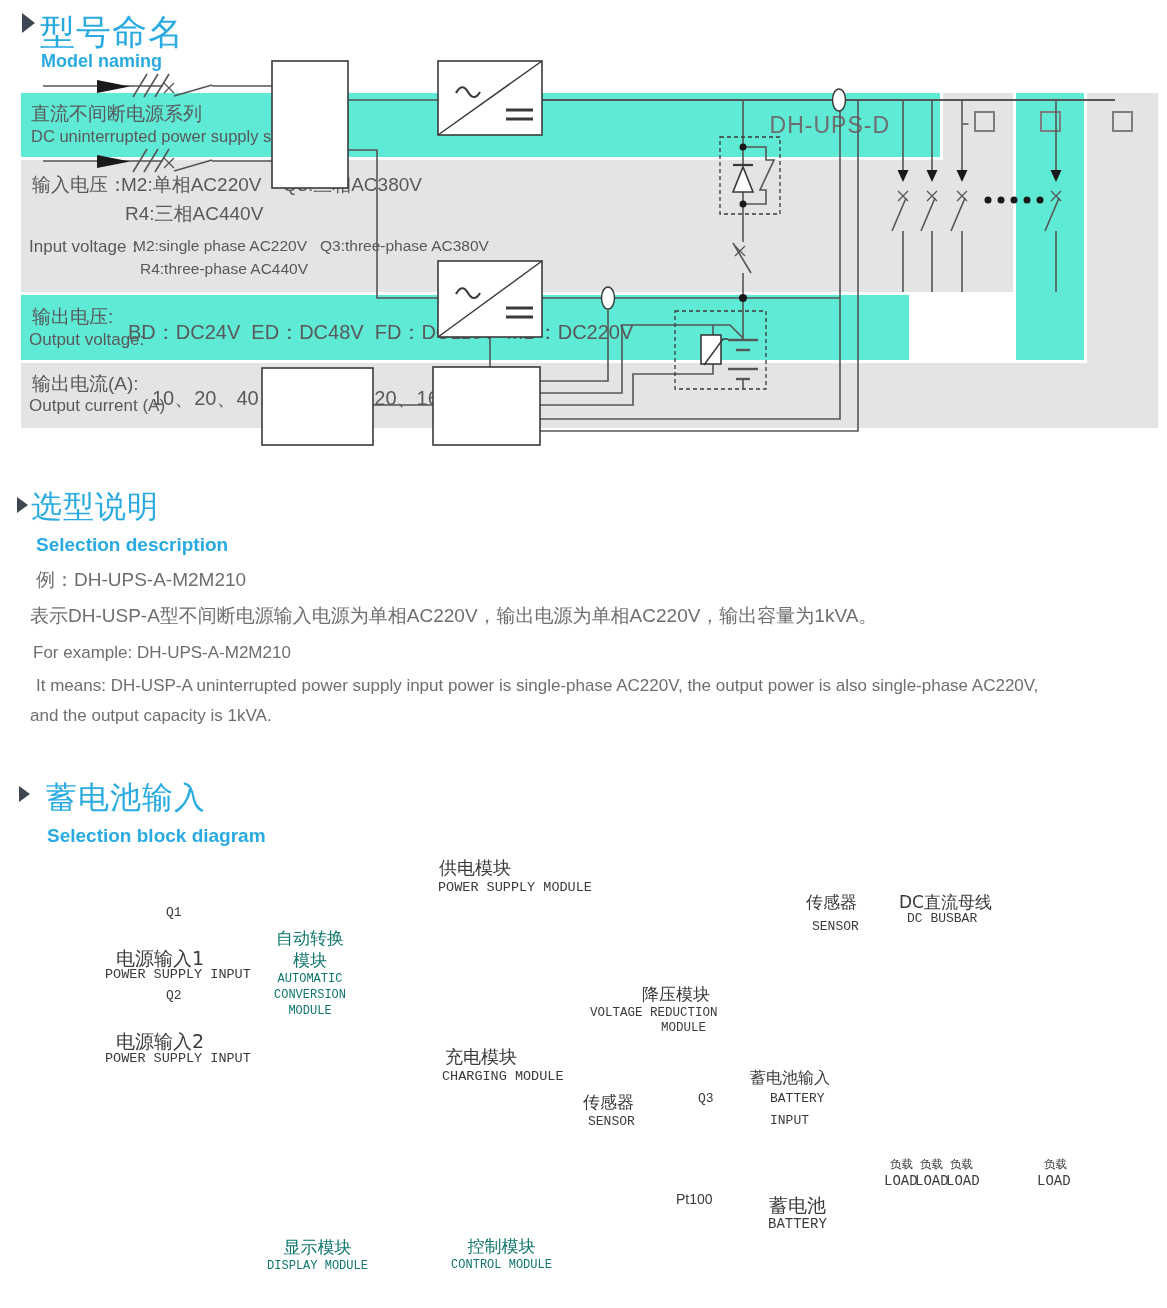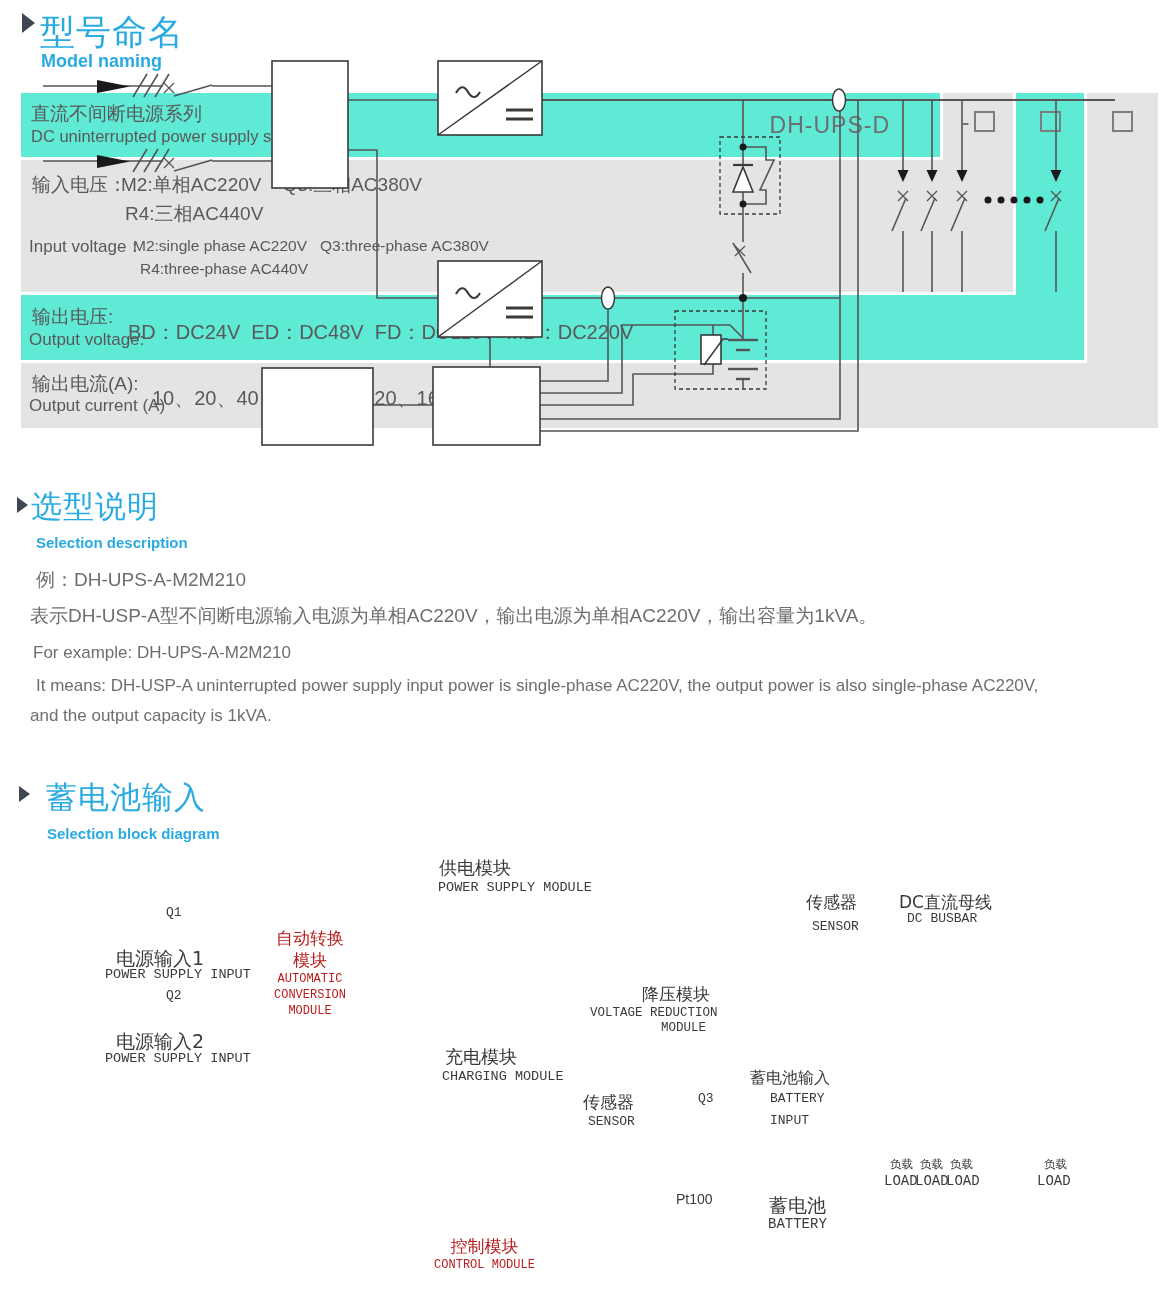--- a/index.html
+++ b/index.html
@@ -6,21 +6,21 @@
   body { background:#fff; font-family:"Liberation Sans","DejaVu Sans",sans-serif; }
   .page { position:relative; width:1167px; height:1308px; background:#fff; overflow:hidden; }
 
   
   .tri { position:absolute; width:0; height:0; border-top:10px solid transparent;
          border-bottom:10px solid transparent; border-left:13px solid #3d4651; }
   .tri.small { border-top-width:8px; border-bottom-width:8px; border-left-width:11px; }
   .h-cn { position:absolute; color:#29abe2; font-size:35px; letter-spacing:1px; }
   .h-cn.mid { font-size:31px; }
   .h-en { position:absolute; color:#29abe2; font-size:18px;font-weight:bold; }
-  .h-en.mid { font-size:15px; }
+  .h-en.mid { font-size:19px; }
 
   
   .cell { position:absolute; }
   .bgblue { background:#5eead4; }
   .bggray { background:#e4e4e4; }
   .t-cn { position:absolute; color:#58595b; font-size:19px; white-space:pre; }
   .t-en { position:absolute; color:#58595b; font-size:16.5px; white-space:pre; }
   .t-val { position:absolute; color:#58595b; font-size:20px; white-space:pre; }
   .model-code { position:absolute; color:#6d6e71; font-size:23px; letter-spacing:1px; }
   .slot { position:absolute; top:18px; left:0; right:0; display:flex; justify-content:center; align-items:center; gap:4px; }
@@ -28,21 +28,21 @@
   .dash { color:#6d6e71; font-size:24px; line-height:21px; }
 
   
   .para { position:absolute; color:#6d6e71; white-space:pre; }
 
   
   .dlab { position:absolute; white-space:pre; color:#3a3a3a; }
   .dcn { font-family:"DejaVu Sans",sans-serif; font-size:17px; }
   .den { font-family:"Liberation Mono","DejaVu Sans Mono",monospace; font-size:13px; }
   .boxtxt { position:absolute; display:flex; flex-direction:column; justify-content:center;
-            align-items:center; text-align:center; color:#b91c1c; }
+            align-items:center; text-align:center; color:#0f766e; }
   .boxtxt .bcn { font-family:"DejaVu Sans",sans-serif; font-size:17px; line-height:22px; }
   .boxtxt .ben { font-family:"Liberation Mono","DejaVu Sans Mono",monospace; font-size:12px; line-height:16px; }
   svg.diag { position:absolute; left:0; top:848; }
 </style>
 </head>
 <body>
 
 <div class="page">
 
   <span class="tri" style="left:22px;top:13px"></span>
@@ -74,21 +74,21 @@
 
   <div class="cell bggray" style="left:21px;top:160px;width:992px;height:132px">
     <span class="t-cn" style="left:11px;top:12px">输入电压：</span>
     <span class="t-cn" style="left:100px;top:12px">M2:单相AC220V    Q3:三相AC380V</span>
     <span class="t-cn" style="left:104px;top:41px">R4:三相AC440V</span>
     <span class="t-en" style="left:8px;top:75px;font-size:17px">Input voltage：</span>
     <span class="t-en" style="left:112px;top:77px;font-size:15.5px">M2:single phase AC220V   Q3:three-phase AC380V</span>
     <span class="t-en" style="left:119px;top:100px;font-size:15.5px">R4:three-phase AC440V</span>
   </div>
 
-  <div class="cell bgblue" style="left:21px;top:295px;width:1063px;height:65px">
+  <div class="cell bgblue" style="left:21px;top:295px;width:888px;height:65px">
     <span class="t-cn" style="left:11px;top:9px">输出电压:</span>
     <span class="t-en" style="left:8px;top:35px;font-size:17px">Output voltage:</span>
     <span class="t-val" style="left:107px;top:24px">BD：DC24V  ED：DC48V  FD：DC110V  MD：DC220V</span>
   </div>
 
   <div class="cell bggray" style="left:21px;top:363px;width:1137px;height:65px">
     <span class="t-cn" style="left:11px;top:8px">输出电流(A):</span>
     <span class="t-en" style="left:8px;top:33px;font-size:17px">Output current (A)</span>
     <span class="t-val" style="left:131px;top:22px">10、20、40、60、80、120、160、200</span>
   </div>
@@ -251,21 +251,25 @@
 
   <div class="dlab dcn" style="left:750px;top:1068px;font-size:16px">蓄电池输入</div>
   <div class="dlab den" style="left:698px;top:1091px">Q3</div>
   <div class="dlab den" style="left:770px;top:1091px">BATTERY</div>
   <div class="dlab den" style="left:770px;top:1113px">INPUT</div>
 
   <div class="dlab" style="left:676px;top:1191px;font-size:14px;font-family:'Liberation Sans',sans-serif">Pt100</div>
   <div class="dlab dcn" style="left:769px;top:1193px;font-size:19px">蓄电池</div>
   <div class="dlab den" style="left:768px;top:1216px;font-size:14px">BATTERY</div>
 
-  <div class="boxtxt" style="left:431px;top:1215px;width:107px;height:78px">
+  <div class="boxtxt" style="left:262px;top:1216px;width:111px;height:77px">
+    <span class="bcn">显示模块</span>
+    <span class="ben">DISPLAY MODULE</span>
+  </div>
+  <div class="boxtxt" style="left:448px;top:1215px;width:107px;height:78px">
     <span class="bcn">控制模块</span>
     <span class="ben">CONTROL MODULE</span>
   </div>
 
   <div class="dlab dcn" style="left:890px;top:1157px;font-size:11.5px">负载</div>
   <div class="dlab dcn" style="left:920px;top:1157px;font-size:11.5px">负载</div>
   <div class="dlab dcn" style="left:950px;top:1157px;font-size:11.5px">负载</div>
   <div class="dlab dcn" style="left:1044px;top:1157px;font-size:11.5px">负载</div>
   <div class="dlab den" style="left:884px;top:1173px;font-size:14px">LOAD</div>
   <div class="dlab den" style="left:915px;top:1173px;font-size:14px">LOAD</div>

